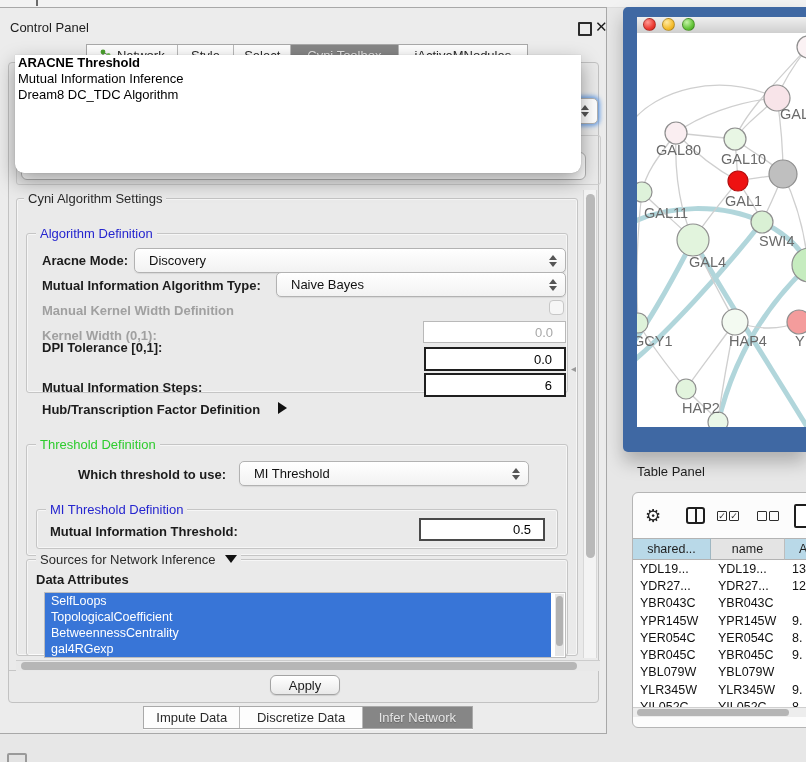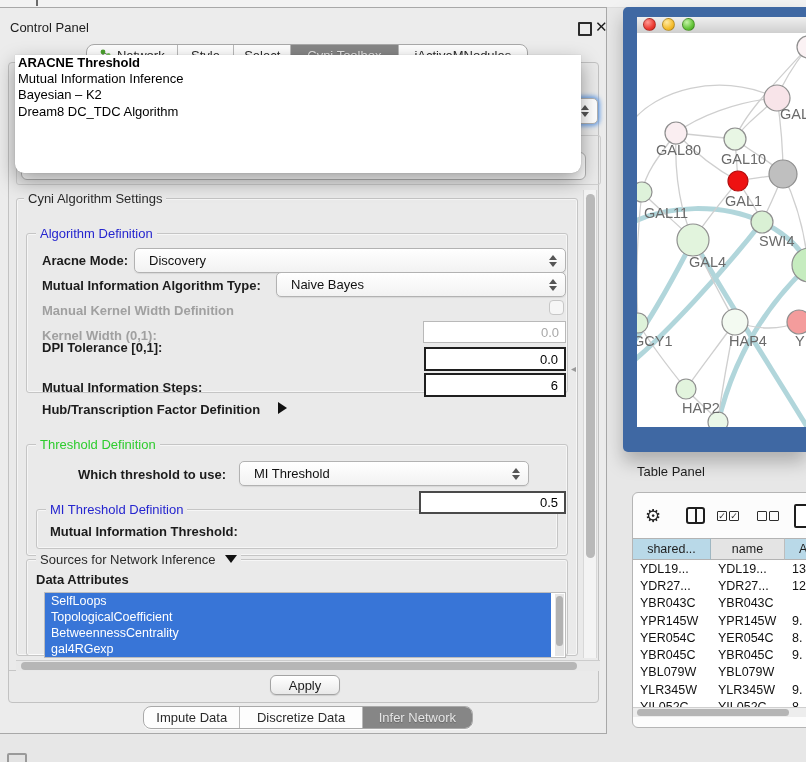--- a/index.html
+++ b/index.html
@@ -11,21 +11,21 @@
   
   .top-strip{left:0;top:0;width:806px;height:7px;background:#f2f2f2;border-bottom:1px solid #dcdcdc}
   .artifact{left:36px;top:0;width:2px;height:6px;background:#6a6a6a}
   .cp{left:0;top:7px;width:607px;height:727px;background:#ececec;
       border:1px solid #a8a8a8;border-left:none;box-sizing:border-box}
   .cp-title{left:10px;top:12px;font-size:13px;color:#1d1d1d}
   .float-btn{left:578px;top:14px;width:10px;height:10px;border:2px solid #2b2b2b;border-radius:1px}
   .close-btn{left:595px;top:10px;font-size:15px;font-weight:bold;color:#1b1b1b}
 
   
-  .seg{display:flex;border:1px solid #a9a9a9;border-radius:8px;background:#fdfdfd;
+  .seg{display:flex;border:1px solid #a9a9a9;border-radius:0;background:#fdfdfd;
        overflow:hidden;height:23px;box-sizing:border-box;box-shadow:0 1px 0 rgba(255,255,255,.7)}
   .seg .tab{display:flex;align-items:center;justify-content:center;font-size:13px;color:#2a2a2a;
        border-right:1px solid #b9b9b9;box-sizing:border-box;white-space:nowrap}
   .seg .tab:last-child{border-right:none}
   .seg .tab.sel{background:#868686;color:#e6e6e6;text-shadow:0 1px 1px rgba(0,0,0,.25)}
   .top-tabs{left:86px;top:36px;width:442px}
   .bot-tabs{left:143px;top:706px;width:330px}
 
   .net-ico{width:13px;height:13px;margin-right:5px}
 
@@ -62,21 +62,21 @@
   
   .combo{background:linear-gradient(#ffffff,#f2f2f2);border:1px solid #b2b2b2;border-radius:5px;
          box-sizing:border-box;font-size:13px;color:#111;display:flex;align-items:center;
          padding-left:14px;box-shadow:0 1px 1px rgba(0,0,0,.08)}
   .ud{position:absolute;right:8px;top:50%;margin-top:-6px;width:8px;height:12px}
   .ud:before{content:"";position:absolute;top:0;left:0;border-left:4px solid transparent;
              border-right:4px solid transparent;border-bottom:5px solid #555}
   .ud:after{content:"";position:absolute;bottom:0;left:0;border-left:4px solid transparent;
             border-right:4px solid transparent;border-top:5px solid #555}
 
-  .field{background:#fff;box-sizing:border-box;font-size:13px;text-align:right;padding:0 6px;display:flex;
+  .field{background:#fff;box-sizing:border-box;font-size:13px;text-align:right;padding:0 12px;display:flex;
          align-items:center;justify-content:flex-end}
   .f-dis{border:1px solid #b9b9b9;color:#a8a8a8}
   .f-on{border:2px solid #1f1f1f;color:#000}
   .f-mid{border:2px solid #4a4a4a;color:#000}
 
   .chk{width:15px;height:15px;border:1px solid #c7c7c7;border-radius:4px;background:#f6f6f6;box-sizing:border-box}
 
   .arrow-r{display:inline-block;width:0;height:0;border-top:6px solid transparent;
            border-bottom:6px solid transparent;border-left:9px solid #111;vertical-align:-1px}
   .arrow-d{display:inline-block;width:0;height:0;border-left:6px solid transparent;
@@ -226,21 +226,21 @@
 
 <div class="abs lbl" style="left:78px;top:467px">Which threshold to use:</div>
 <div class="abs combo" style="left:239px;top:461px;width:290px;height:25px">
   <span>MI Threshold</span>
   <span class="ud"></span>
 </div>
 
 <div class="abs grp" style="left:36px;top:509px;width:522px;height:40px"></div>
 <div class="abs grp-title t-blue" style="left:46px;top:503px">MI Threshold Definition</div>
 <div class="abs lbl" style="left:50px;top:524px">Mutual Information Threshold:</div>
-<div class="abs field f-mid" style="left:419px;top:491px;width:147px;height:23px">
+<div class="abs field f-mid" style="left:419px;top:518px;width:126px;height:23px">
     <span>0.5</span>
   </div>
 
 <div class="abs grp" style="left:26px;top:559px;width:542px;height:97px"></div>
 <div class="abs grp-title t-dark" style="left:36px;top:553px">
   <span>Sources for Network Inference</span>
   <span class="arrow-d" style="margin-left:6px"></span>
 </div>
 <div class="abs lbl" style="left:36px;top:572px">Data Attributes</div>
 
@@ -274,21 +274,20 @@
   <div class="tab sel" style="width:110px">
       <span>Infer Network</span>
     </div>
 </div>
 
 <div class="abs corner-btn"></div>
 
 <div class="abs popup">
   <div class="it bold">ARACNE Threshold</div>
   <div class="it">Mutual Information Inference</div>
-  <div class="it">Bayesian – K2</div>
   <div class="it">Dream8 DC_TDC Algorithm</div>
 </div>
 
 <div class="abs netwin"></div>
 <div class="abs net-titlebar"></div>
 <div class="abs light l-red" style="left:643px;top:18px"></div>
 <div class="abs light l-yel" style="left:662px;top:18px"></div>
 <div class="abs light l-grn" style="left:682px;top:18px"></div>
 
 <div class="abs canvas">

